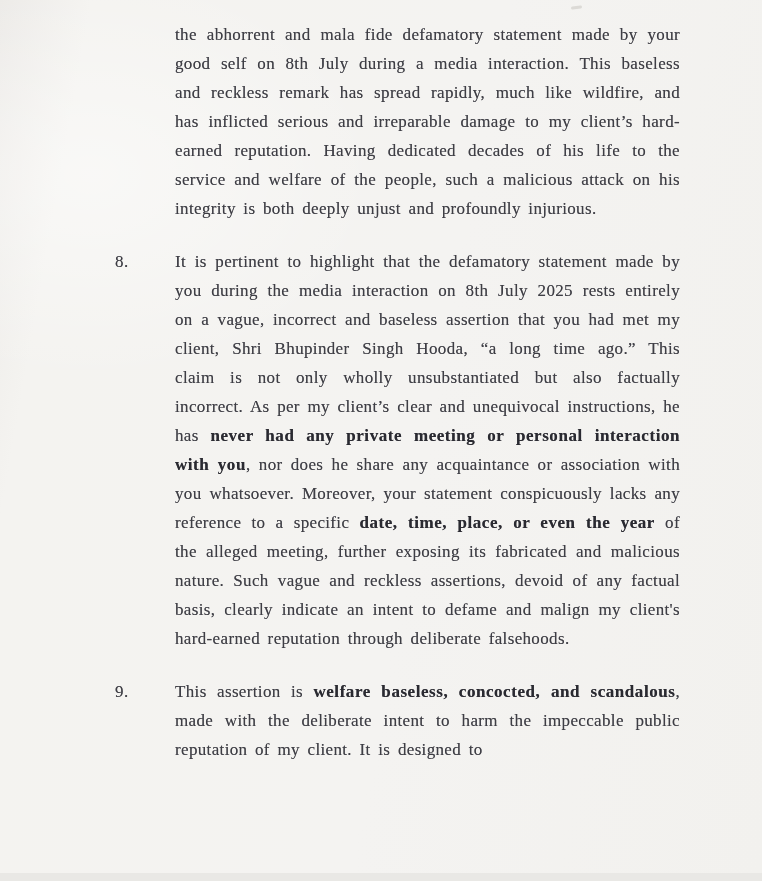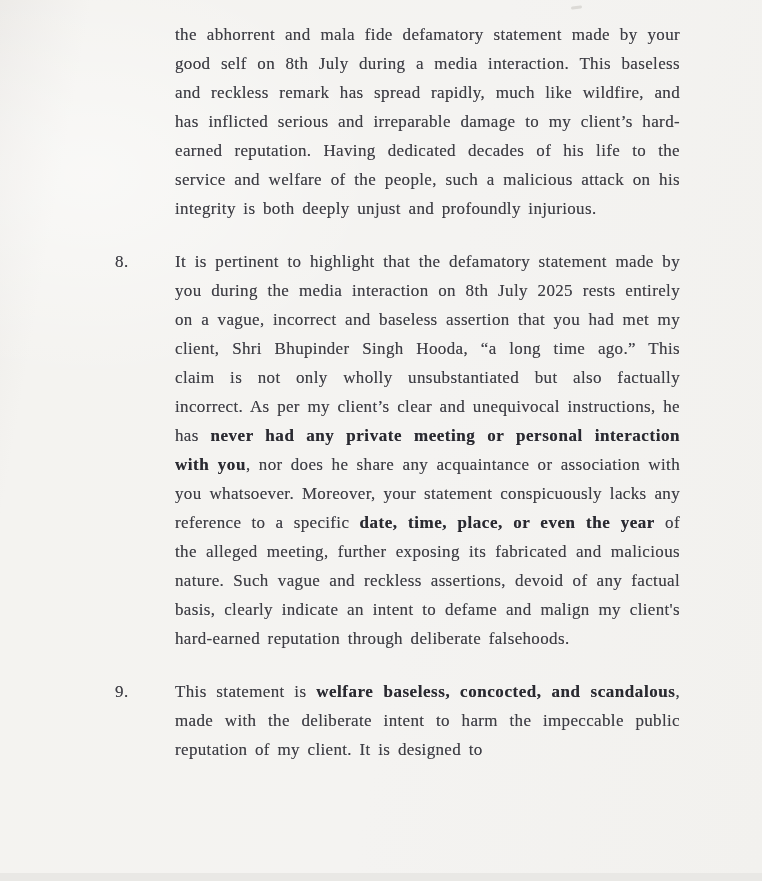--- a/index.html
+++ b/index.html
@@ -63,15 +63,15 @@
   }
 </style>
 </head>
 <body>
 
 <div class="page">
   <div class="scan-speck"></div>
   <div class="doc-body">
       <div class="para"><span class="para-number"></span><span><span class="run">the abhorrent and mala fide defamatory statement made by your good self on 8th July during a media interaction. This baseless and reckless remark has spread rapidly, much like wildfire, and has inflicted serious and irreparable damage to my client’s hard-earned reputation. Having dedicated decades of his life to the service and welfare of the people, such a malicious attack on his integrity is both deeply unjust and profoundly injurious.</span></span></div>
       <div class="para"><span class="para-number">8.</span><span><span class="run">It is pertinent to highlight that the defamatory statement made by you during the media interaction on 8th July 2025 rests entirely on a vague, incorrect and baseless assertion that you had met my client, Shri Bhupinder Singh Hooda, “a long time ago.” This claim is not only wholly unsubstantiated but also factually incorrect. As per my client’s clear and unequivocal instructions, he has </span><span class="run run-bold">never had any private meeting or personal interaction with you</span><span class="run">, nor does he share any acquaintance or association with you whatsoever. Moreover, your statement conspicuously lacks any reference to a specific </span><span class="run run-bold">date, time, place, or even the year</span><span class="run"> of the alleged meeting, further exposing its fabricated and malicious nature. Such vague and reckless assertions, devoid of any factual basis, clearly indicate an intent to defame and malign my client's hard-earned reputation through deliberate falsehoods.</span></span></div>
-      <div class="para"><span class="para-number">9.</span><span><span class="run">This statement is </span><span class="run run-bold">welfare baseless, concocted, and scandalous</span><span class="run">, made with the deliberate intent to harm the impeccable public reputation of my client. It is designed to</span></span></div>
+      <div class="para"><span class="para-number">9.</span><span><span class="run">This assertion is </span><span class="run run-bold">welfare baseless, concocted, and scandalous</span><span class="run">, made with the deliberate intent to harm the impeccable public reputation of my client. It is designed to</span></span></div>
     </div>
 </div>
 
 </body></html>

